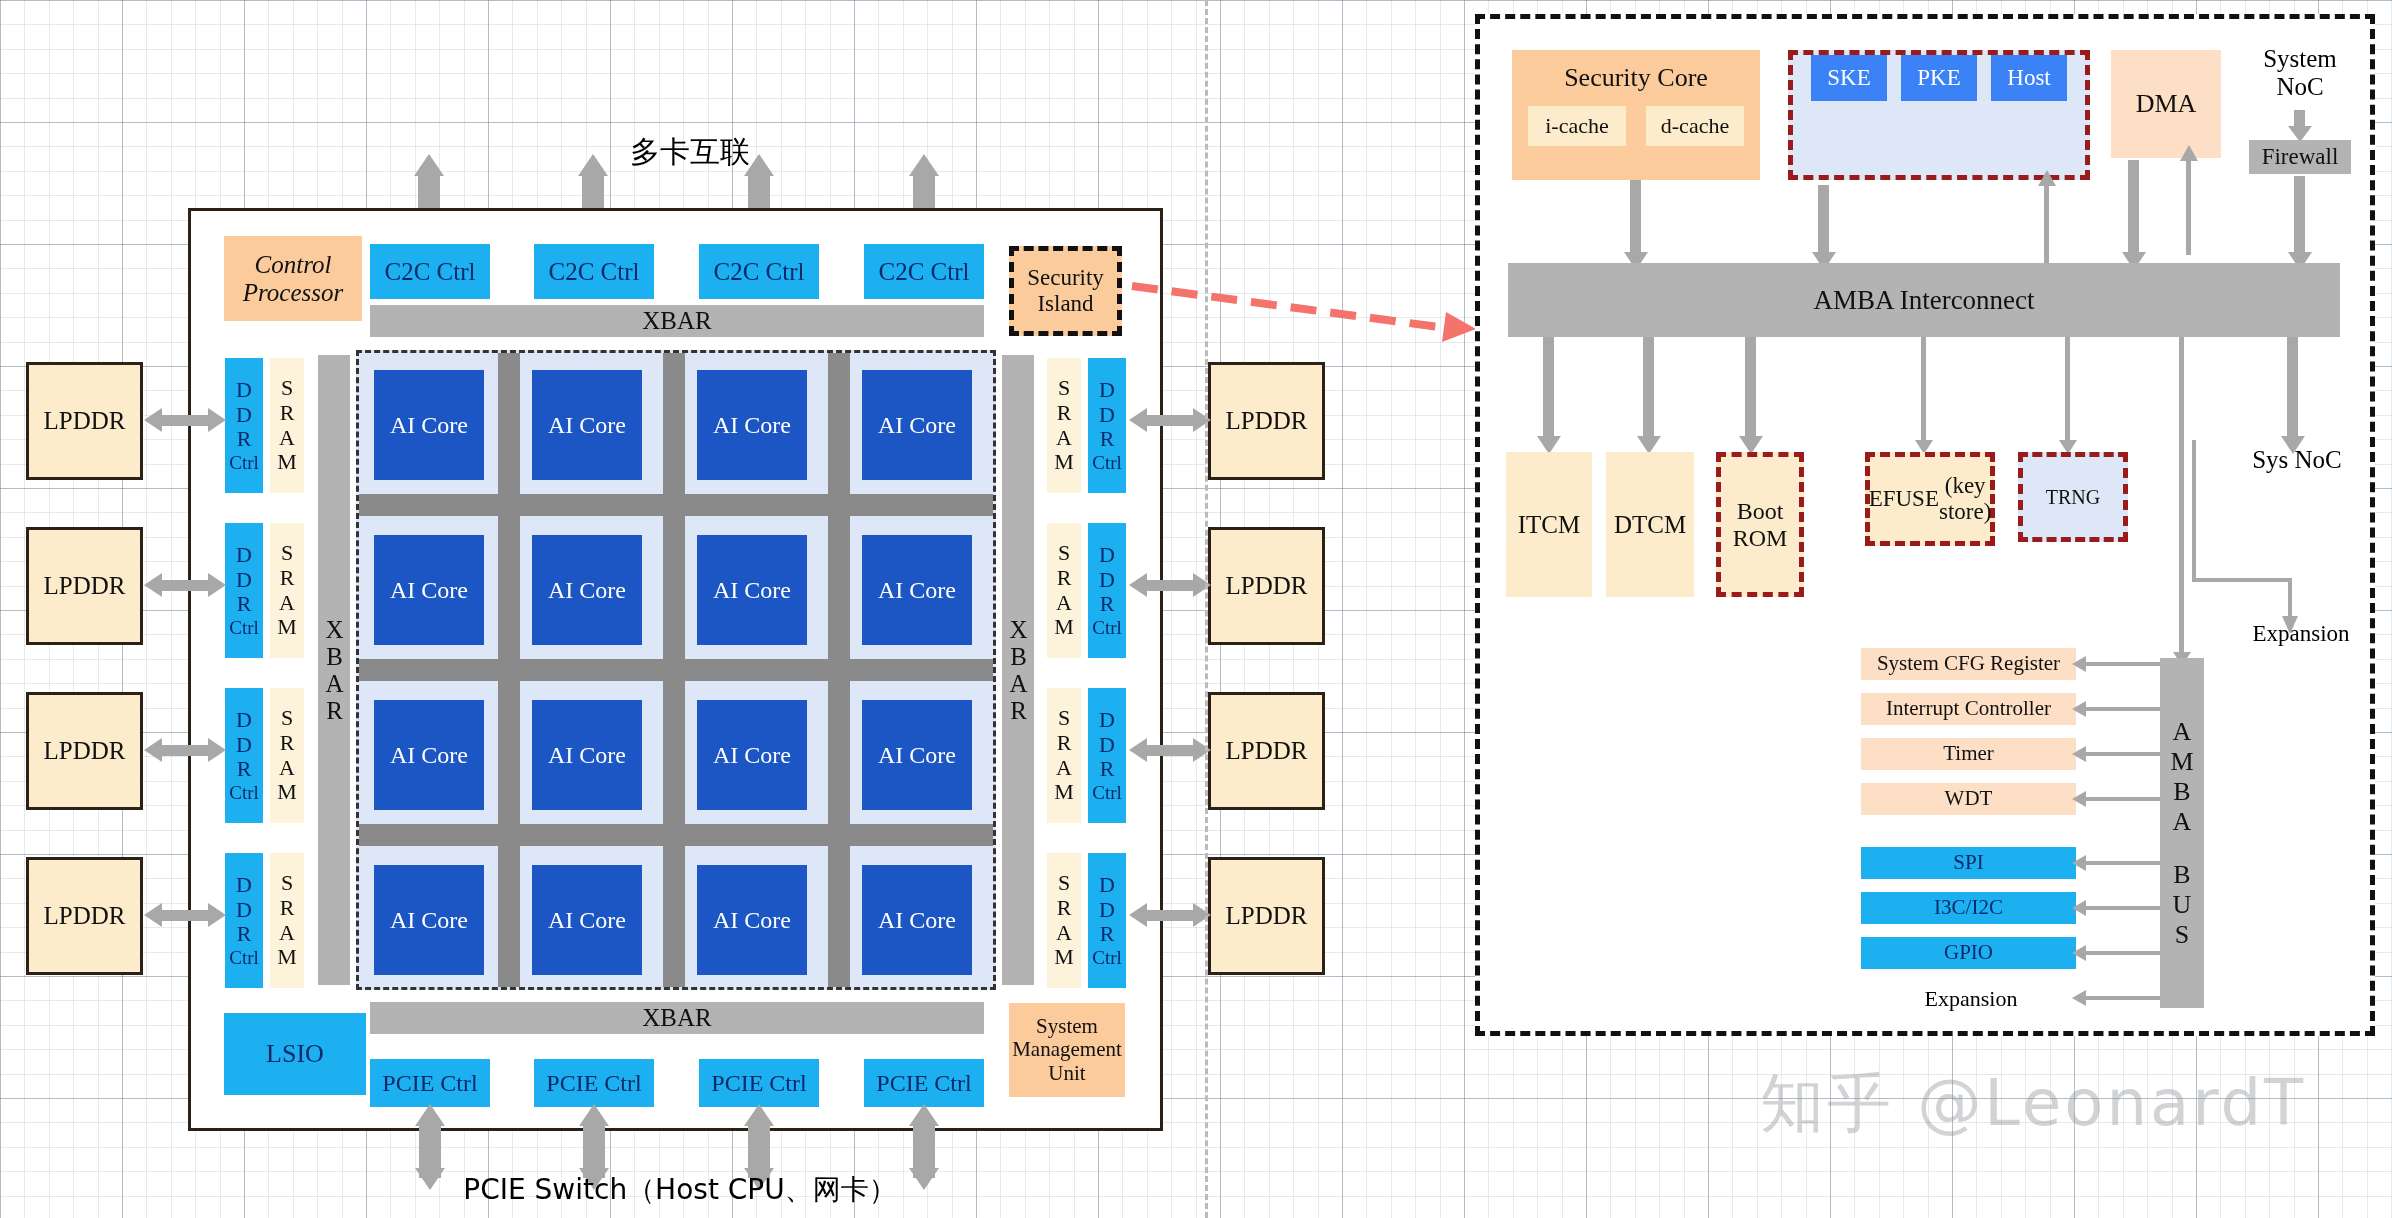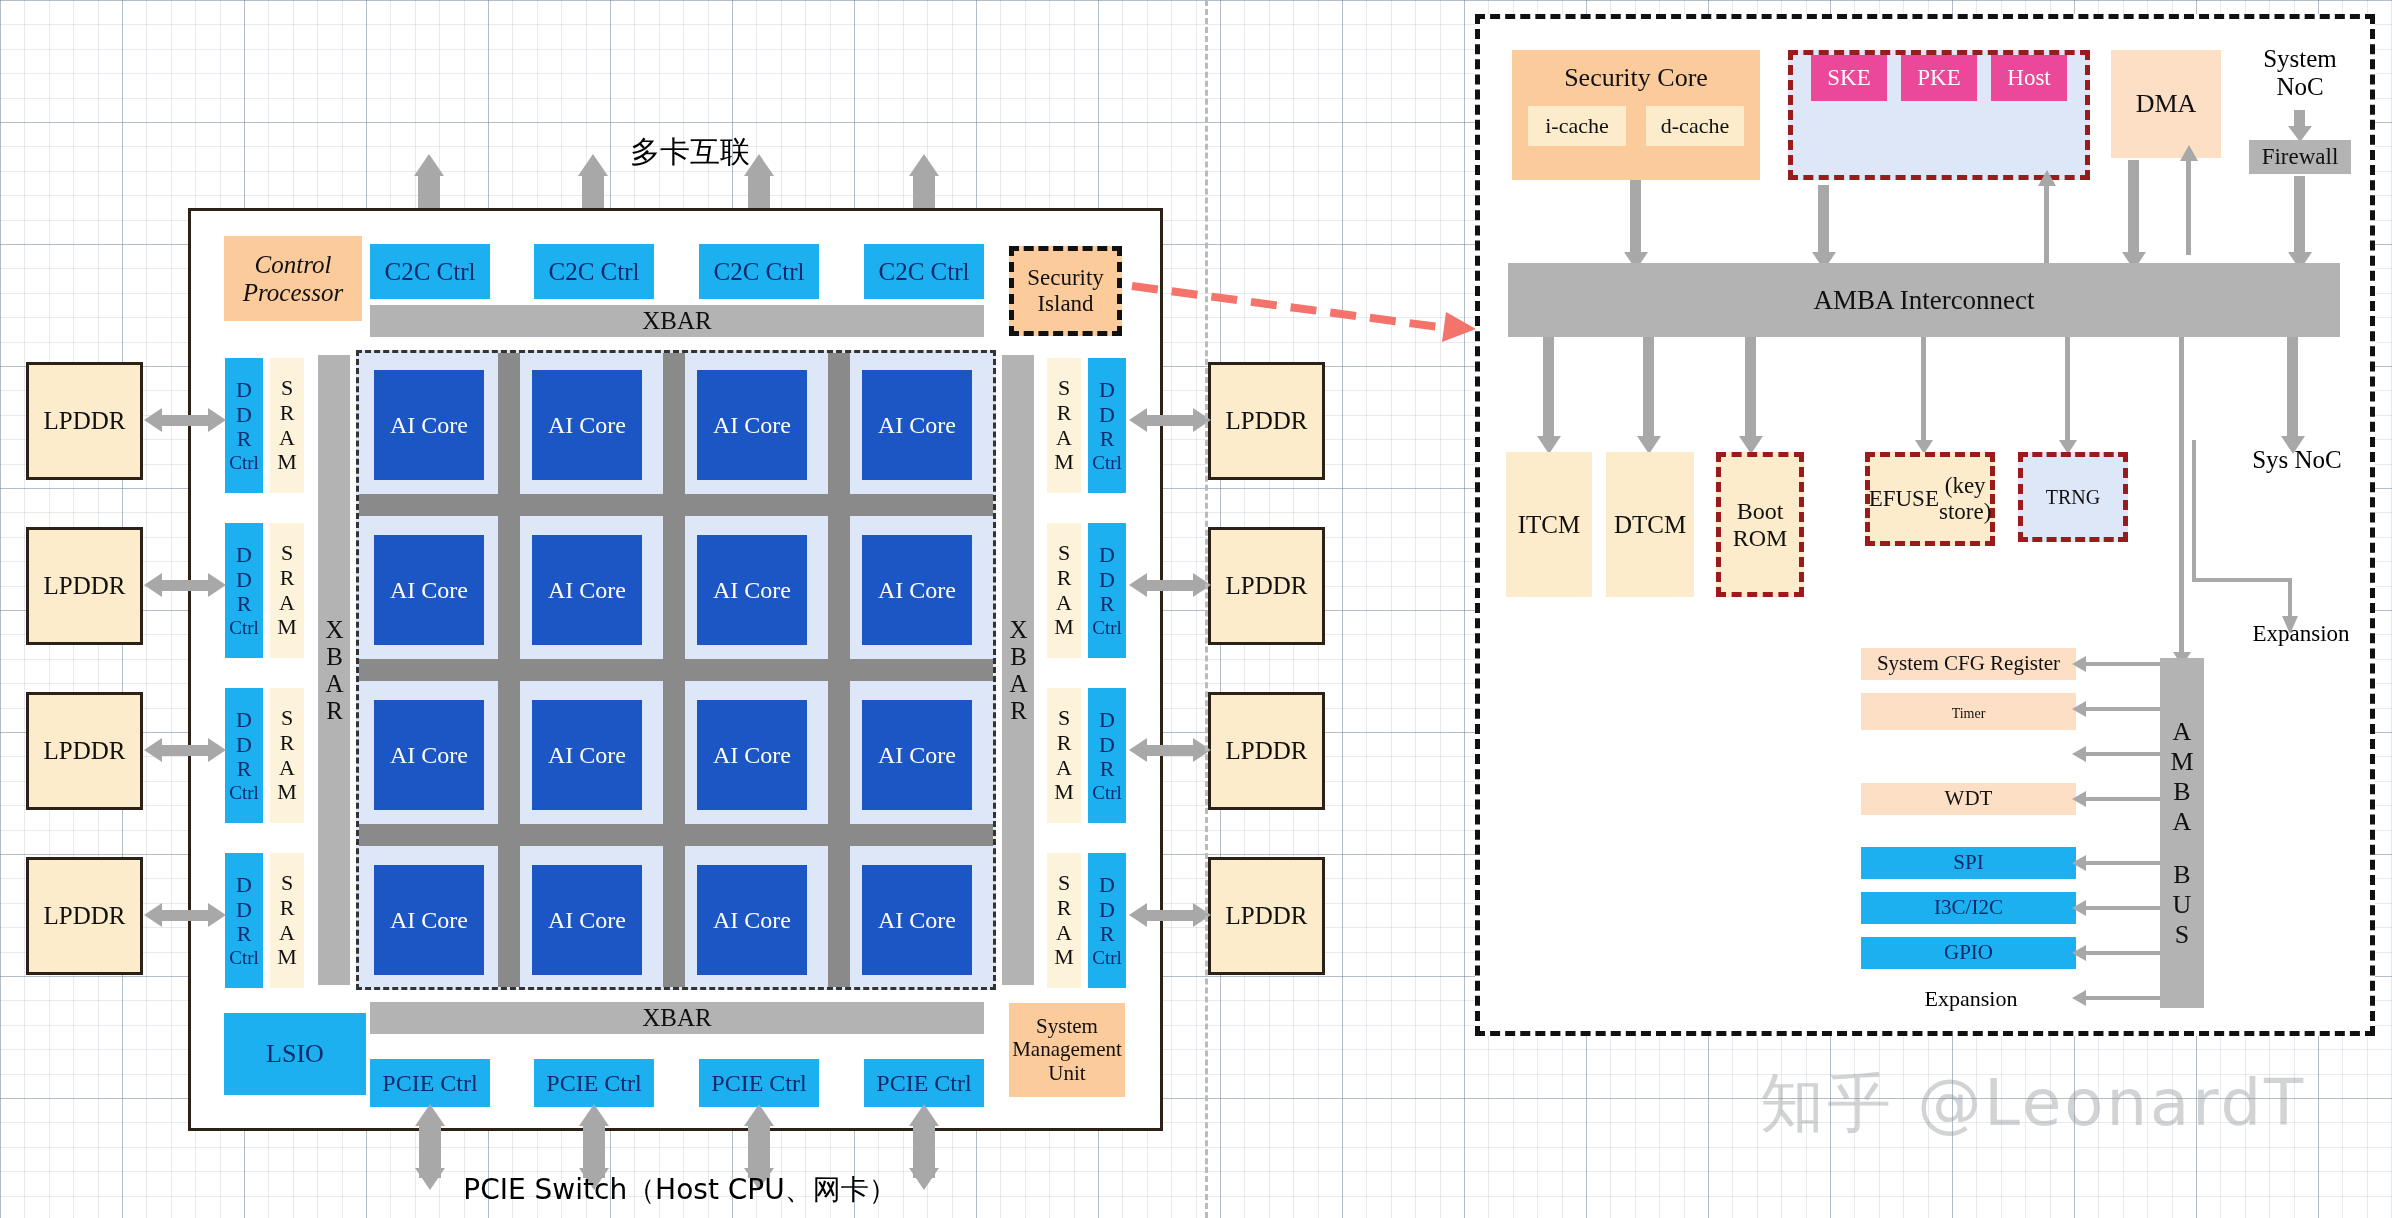--- a/index.html
+++ b/index.html
@@ -15,21 +15,21 @@
       #ffffff;
     font-family: "Liberation Serif", "DejaVu Serif", serif;
     overflow: hidden;
   }
   .abs { position:absolute; }
   .ctr { display:flex; align-items:center; justify-content:center; text-align:center; line-height:1.12; }
 
   
   .b-cyan   { background:#1cb0f0; color:#0b2a6b; }
   .b-blue   { background:#1c56c4; color:#ffffff; }
-  .b-blue2  { background:#ec4899; color:#ffffff; }
+  .b-blue2  { background:#3b82f6; color:#ffffff; }
   .b-gray   { background:#b3b3b3; color:#111; }
   .b-peach  { background:#fbcb9c; color:#111; }
   .b-peach2 { background:#fcdfc4; color:#111; }
   .b-cream  { background:#fceccb; color:#111; }
   .b-cream2 { background:#fdf3da; color:#111; }
   .b-lblue  { background:#dee7f7; color:#111; }
   .dashed-red { border:5px dashed #9a1b1b; }
   .dashed-blk { border:5px dashed #111; }
   .solid-blk  { border:3px solid #2b2117; }
 
@@ -398,21 +398,21 @@
   <span>B</span>
   <span>A</span>
   <span style="height:22px;"></span>
   <span>B</span>
   <span>U</span>
   <span>S</span>
 </div>
 
 <div class="abs ctr b-peach2" style="left:1861px;top:648px;width:215px;height:32px;font-size:21px;">System CFG Register</div>
 <div class="abs ctr b-peach2" style="left:1861px;top:693px;width:215px;height:32px;font-size:21px;">Interrupt Controller</div>
-<div class="abs ctr b-peach2" style="left:1861px;top:698px;width:215px;height:32px;font-size:14px;">Timer</div>
+<div class="abs ctr b-peach2" style="left:1861px;top:738px;width:215px;height:32px;font-size:21px;">Timer</div>
 <div class="abs ctr b-peach2" style="left:1861px;top:783px;width:215px;height:32px;font-size:21px;">WDT</div>
 
 <div class="abs ctr b-cyan" style="left:1861px;top:847px;width:215px;height:32px;font-size:21px;">SPI</div>
 <div class="abs ctr b-cyan" style="left:1861px;top:892px;width:215px;height:32px;font-size:21px;">I3C/I2C</div>
 <div class="abs ctr b-cyan" style="left:1861px;top:937px;width:215px;height:32px;font-size:21px;">GPIO</div>
 
 <div class="abs ctr" style="left:1876px;top:982px;width:190px;height:34px;font-size:22px;">Expansion</div>
 
 <div class="abs" style="left:2085px;top:662px;width:75px;height:4px;background:#a8a8a8;"></div>
 <div class="abs" style="left:2072px;top:656px;width:0;height:0;border-top:8px solid transparent;border-bottom:8px solid transparent;border-right:14px solid #a8a8a8;"></div>

